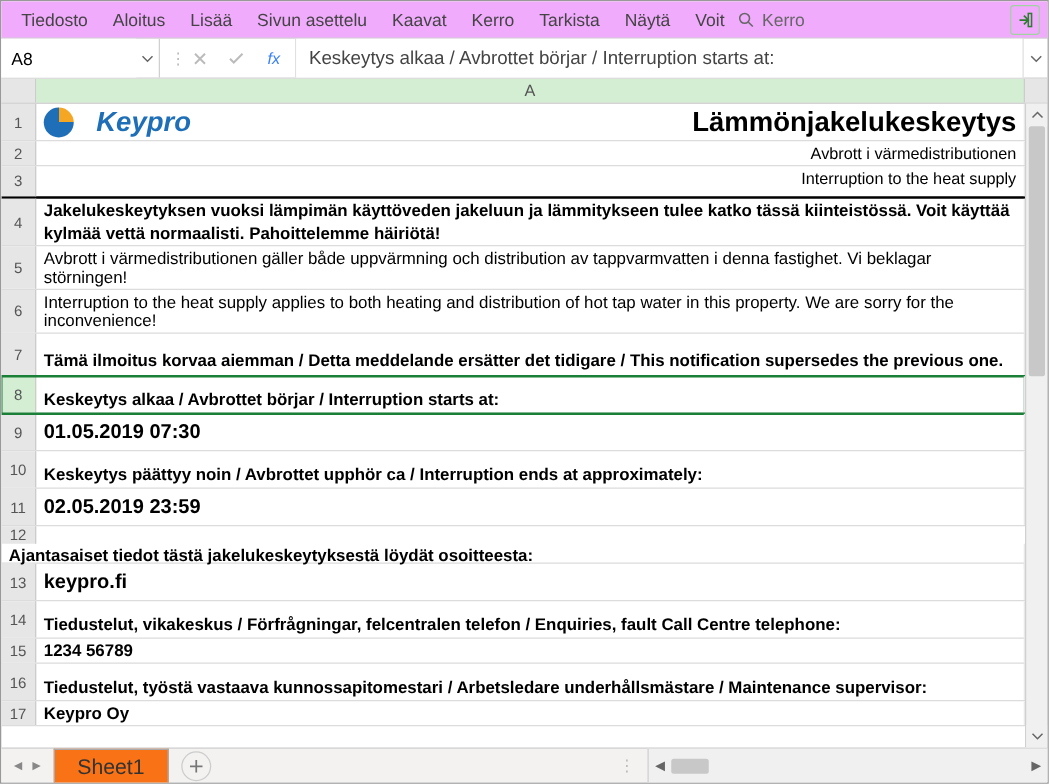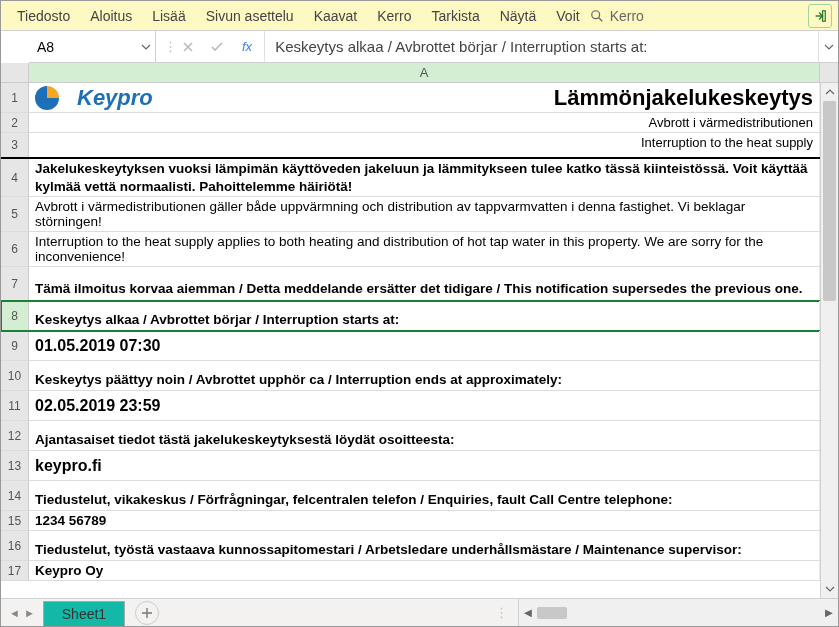--- a/index.html
+++ b/index.html
@@ -1,22 +1,22 @@
 <!DOCTYPE html>
 <html><head>
 <meta charset="utf-8">
 <style>
 * { box-sizing: border-box; margin: 0; padding: 0; }
 body { font-family: "Segoe UI", Arial, sans-serif; font-size: 13px; color: #333; background: #fff; width: 839px; height: 627px; overflow: hidden; display: flex; flex-direction: column; border: 1px solid #999; }
-.ribbon { display: flex; align-items: center; gap: 0; background: #fef9c3; border-bottom: 1px solid #d0d0d0; height: 30px; padding: 0 6px; }
+.ribbon { display: flex; align-items: center; gap: 0; background: #f0abfc; border-bottom: 1px solid #d0d0d0; height: 30px; padding: 0 6px; }
 .ribbon-tab { padding: 6px 10px; color: #444; cursor: pointer; font-size: 14px; }
 .ribbon-spacer { flex: 1; }
 .ribbon-tell { display: flex; align-items: center; gap: 6px; color: #666; font-size: 14px; }
 .share-icon { width: 24px; height: 24px; border: 1px solid #9fd39f; border-radius: 3px; display: flex; align-items: center; justify-content: center; margin-left: 8px; color: #2e7d32; }
-.formula-row { display: flex; align-items: stretch; border-bottom: 1px solid #d0d0d0; height: 32px; background: #fff; margin-left: 28px; }
+.formula-row { display: flex; align-items: stretch; border-bottom: 1px solid #d0d0d0; height: 32px; background: #fff; }
 .namebox-wrap { display: flex; align-items: center; border-right: 1px solid #d0d0d0; }
 .namebox { width: 108px; height: 100%; border: none; padding: 0 8px; font-size: 14px; background: #fff; }
 .namebox-dd { width: 18px; display: flex; align-items: center; justify-content: center; color: #666; cursor: pointer; }
 .fx-section { display: flex; align-items: center; gap: 6px; padding: 0 8px; border-right: 1px solid #e0e0e0; color: #888; }
 .fx-btn { width: 22px; text-align: center; color: #aaa; cursor: pointer; }
 .fx-label { font-style: italic; color: #3b82f6; padding: 0 4px; }
 .formula-input { flex: 1; border: none; padding: 0 10px; font-size: 15px; color: #444; }
 .formula-dd { width: 20px; display: flex; align-items: center; justify-content: center; color: #666; cursor: pointer; border-left: 1px solid #e0e0e0; }
 .grid-wrap { flex: 1; position: relative; overflow: hidden; display: flex; flex-direction: column; }
 .col-headers { display: flex; background: #e6e6e6; border-bottom: 1px solid #ccc; height: 20px; }
@@ -38,21 +38,21 @@
 .big { font-size: 16px; font-weight: bold; }
 .selected-row { outline: 2px solid #1a7f37; outline-offset: -1px; }
 .vscroll { position: absolute; right: 0; top: 20px; bottom: 0; width: 18px; background: #f0f0f0; border-left: 1px solid #d0d0d0; }
 .vscroll-btn { height: 18px; display: flex; align-items: center; justify-content: center; color: #666; cursor: pointer; background: #f0f0f0; }
 .vscroll-track { position: absolute; top: 18px; bottom: 18px; left: 0; right: 0; }
 .vscroll-thumb { position: absolute; left: 2px; right: 2px; top: 0; height: 200px; background: #c8c8c8; border-radius: 2px; }
 .vscroll-btn.bottom { position: absolute; bottom: 0; left: 0; right: 0; }
 .tabbar { display: flex; align-items: center; height: 28px; border-top: 1px solid #d0d0d0; background: #f3f2f1; }
 .tab-nav { display: flex; gap: 4px; padding: 0 8px; color: #888; }
 .tab-nav span { cursor: pointer; font-size: 11px; }
-.sheet-tab { background: #14b8a6; border: 1px solid #aaa; border-bottom: none; padding: 4px 18px; font-size: 14px; position: relative; top: 1px; cursor: pointer; }
+.sheet-tab { background: #f97316; border: 1px solid #aaa; border-bottom: none; padding: 4px 18px; font-size: 17px; position: relative; top: 1px; cursor: pointer; }
 .add-sheet { width: 24px; height: 24px; border: 1px solid #ccc; border-radius: 50%; display: flex; align-items: center; justify-content: center; margin-left: 10px; color: #666; cursor: pointer; font-size: 14px; }
 .tabbar-spacer { flex: 1; }
 .tabbar-divider { color: #bbb; padding: 0 8px; letter-spacing: 2px; }
 .hscroll { display: flex; align-items: center; width: 320px; background: #f0f0f0; border-left: 1px solid #d0d0d0; height: 100%; }
 .hscroll-btn { width: 18px; text-align: center; color: #666; cursor: pointer; }
 .hscroll-track { flex: 1; height: 12px; background: #f0f0f0; position: relative; }
 .hscroll-thumb { position: absolute; left: 0; top: 0; bottom: 0; width: 30px; background: #c8c8c8; border-radius: 2px; }
 svg { display: block; }
 </style>
 </head>
@@ -180,21 +180,21 @@
     <div class="row" style="height:30px;">
       <div class="row-head">10</div>
       <div class="cell bold" style="align-items:flex-end;padding-bottom:3px;">Keskeytys päättyy noin / Avbrottet upphör ca / Interruption ends at approximately:</div>
     </div>
 
     <div class="row" style="height:30px;">
       <div class="row-head">11</div>
       <div class="cell big">02.05.2019 23:59</div>
     </div>
 
-    <div class="row" style="height:30px;">
+    <div class="row" style="height:30px;flex-direction:column;">
       <div class="row-head">12</div>
       <div class="cell bold" style="align-items:flex-end;padding-bottom:3px;">Ajantasaiset tiedot tästä jakelukeskeytyksestä löydät osoitteesta:</div>
     </div>
 
     <div class="row" style="height:30px;">
       <div class="row-head">13</div>
       <div class="cell big">keypro.fi</div>
     </div>
 
     <div class="row" style="height:30px;">

